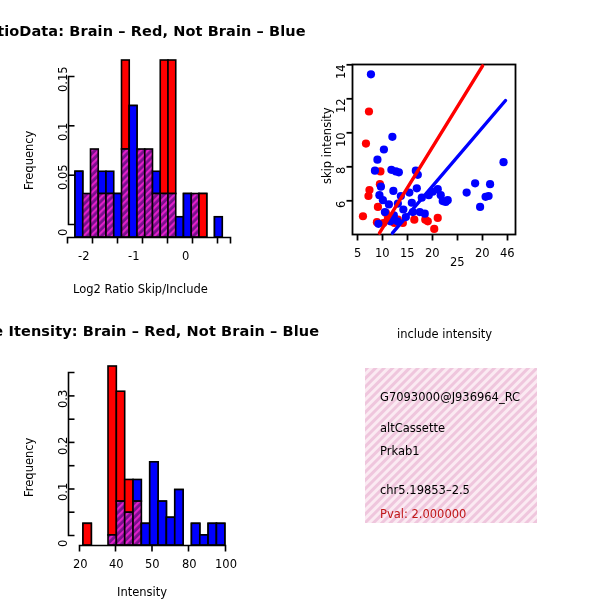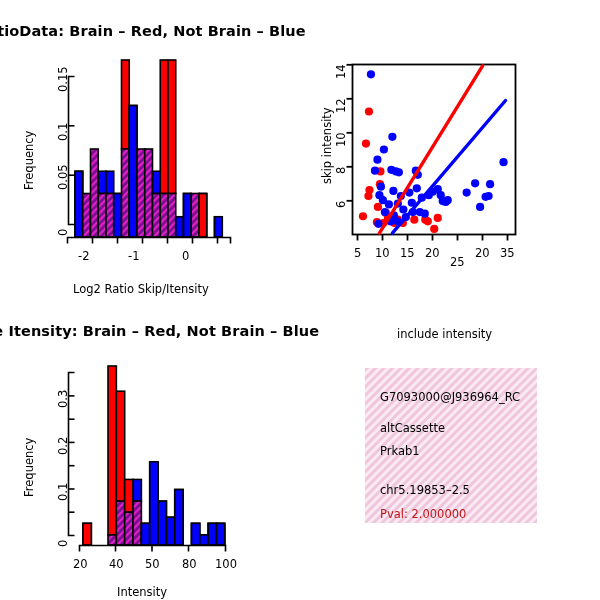--- a/index.html
+++ b/index.html
@@ -118,21 +118,21 @@
 
     <div class="ticklab rot" style="left:56px;top:236px;">0</div>
     <div class="ticklab rot" style="left:56px;top:190px;">0.05</div>
     <div class="ticklab rot" style="left:56px;top:141px;">0.1</div>
     <div class="ticklab rot" style="left:56px;top:92px;">0.15</div>
 
     <div class="ticklab" style="left:78px;top:249px;">-2</div>
     <div class="ticklab" style="left:128px;top:249px;">-1</div>
     <div class="ticklab" style="left:182px;top:249px;">0</div>
 
-    <div class="axlabel" style="left:73px;top:282px;">Log2 Ratio Skip/Itensity</div>
+    <div class="axlabel" style="left:73px;top:282px;">Log2 Ratio Skip/Include</div>
     <div class="axlabel ylabel" style="left:22px;top:190px;">Frequency</div>
   </div>
 
   <div class="panel" style="left:300px;top:0;width:300px;height:300px;">
 
 
     <svg class="plotsvg" width="300" height="300">
       <rect x="52.5" y="64.5" width="163" height="170" fill="none" stroke="#000" stroke-width="1.8"></rect>
       <g id="sc-pts">
           <circle cx="68.95076923076923" cy="111.47499999999998" r="4.1" fill="#FF0000"></circle>
@@ -230,21 +230,21 @@
     <div class="ticklab rot" style="left:34px;top:147px;">10</div>
     <div class="ticklab rot" style="left:34px;top:113px;">12</div>
     <div class="ticklab rot" style="left:34px;top:79px;">14</div>
 
     <div class="ticklab" style="left:54px;top:246px;">5</div>
     <div class="ticklab" style="left:75px;top:246px;">10</div>
     <div class="ticklab" style="left:100px;top:246px;">15</div>
     <div class="ticklab" style="left:125px;top:246px;">20</div>
     <div class="ticklab" style="left:150px;top:246px;margin-top:9px;">25</div>
     <div class="ticklab" style="left:175px;top:246px;">20</div>
-    <div class="ticklab" style="left:200px;top:246px;">35</div>
+    <div class="ticklab" style="left:200px;top:246px;">46</div>
 
     <div class="axlabel" style="left:97px;top:285px;margin-top:42px;">include intensity</div>
     <div class="axlabel ylabel" style="left:20px;top:184px;">skip intensity</div>
   </div>
 
   <div class="panel" style="left:0;top:300px;width:300px;height:300px;">
 
     <div class="ptitle" style="left:-39px;top:23px;">Gene Itensity: Brain – Red, Not Brain – Blue</div>
 
     <svg class="plotsvg" width="300" height="300">

